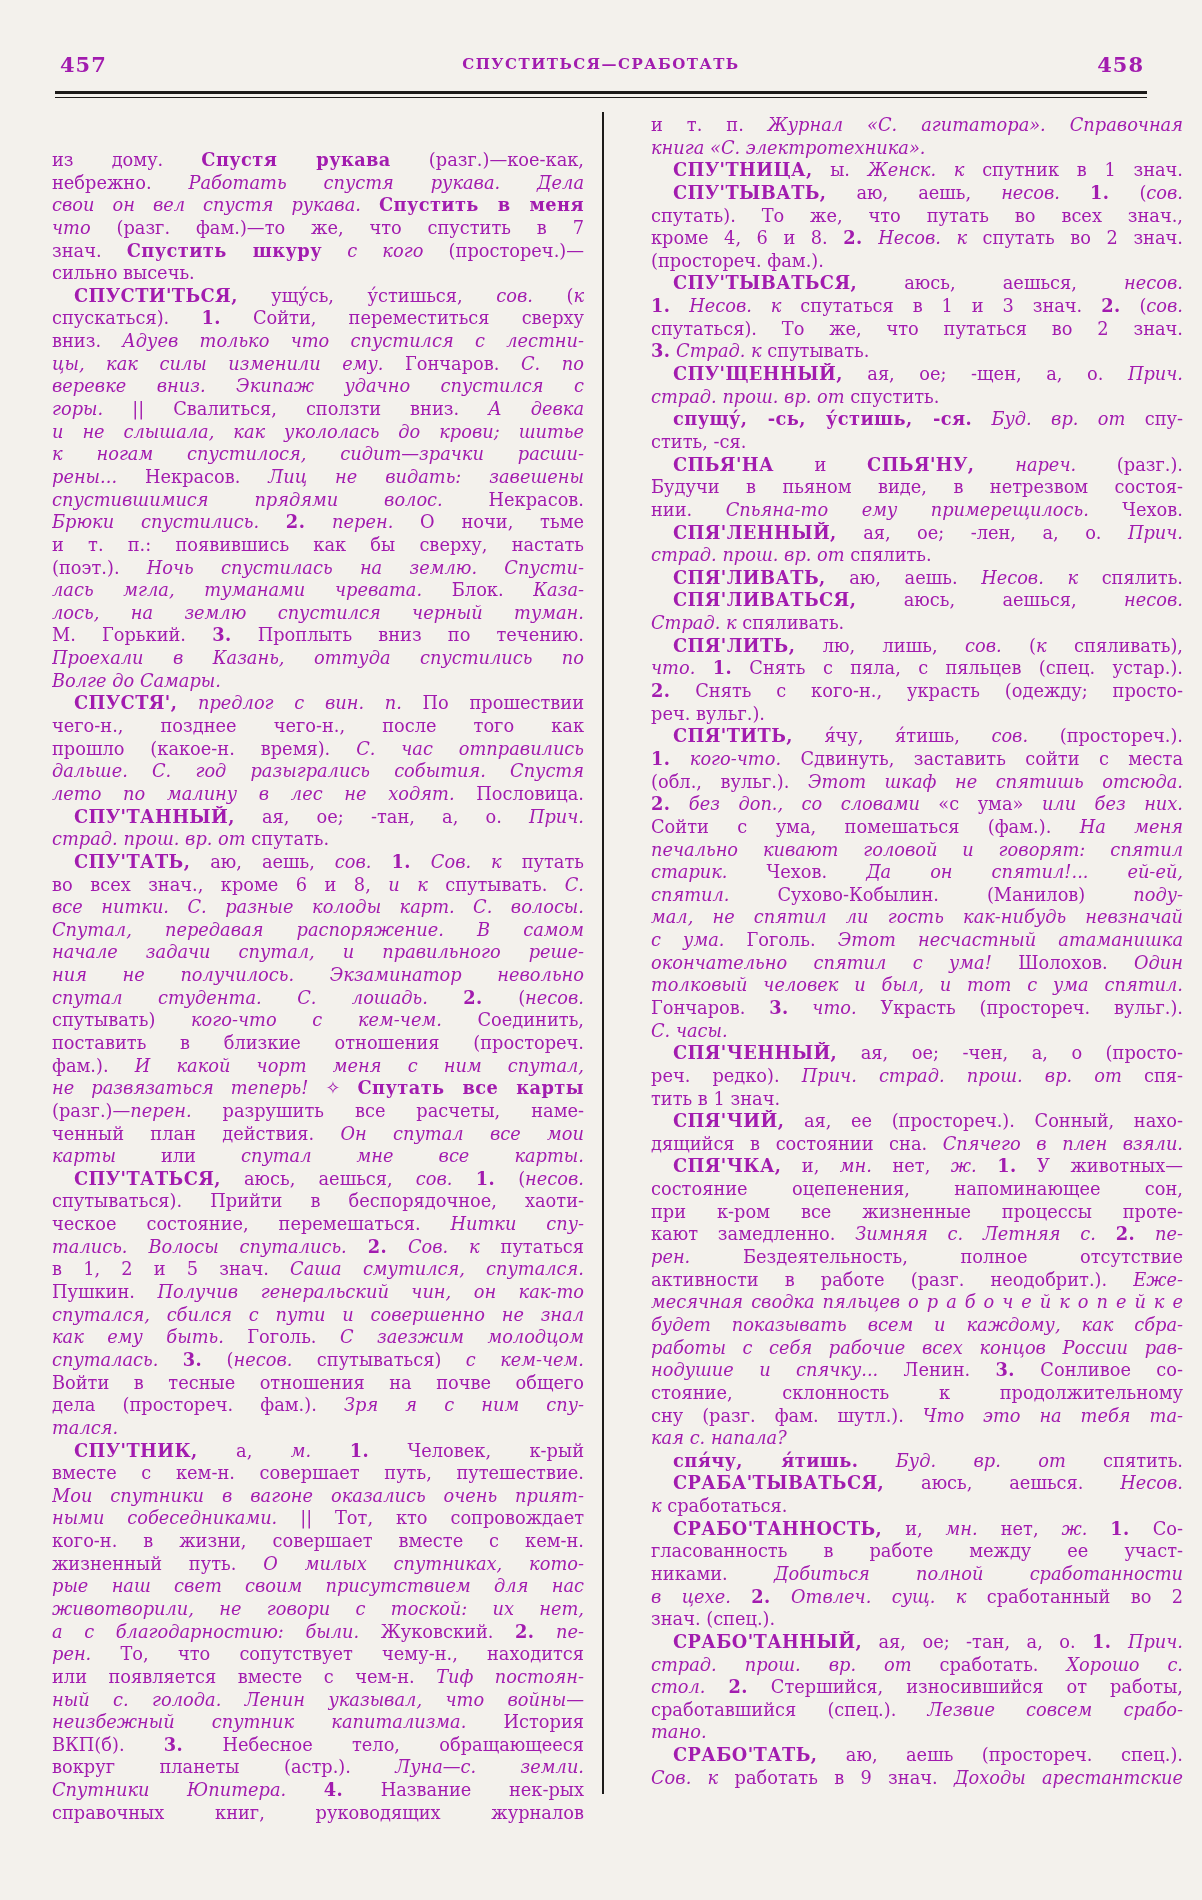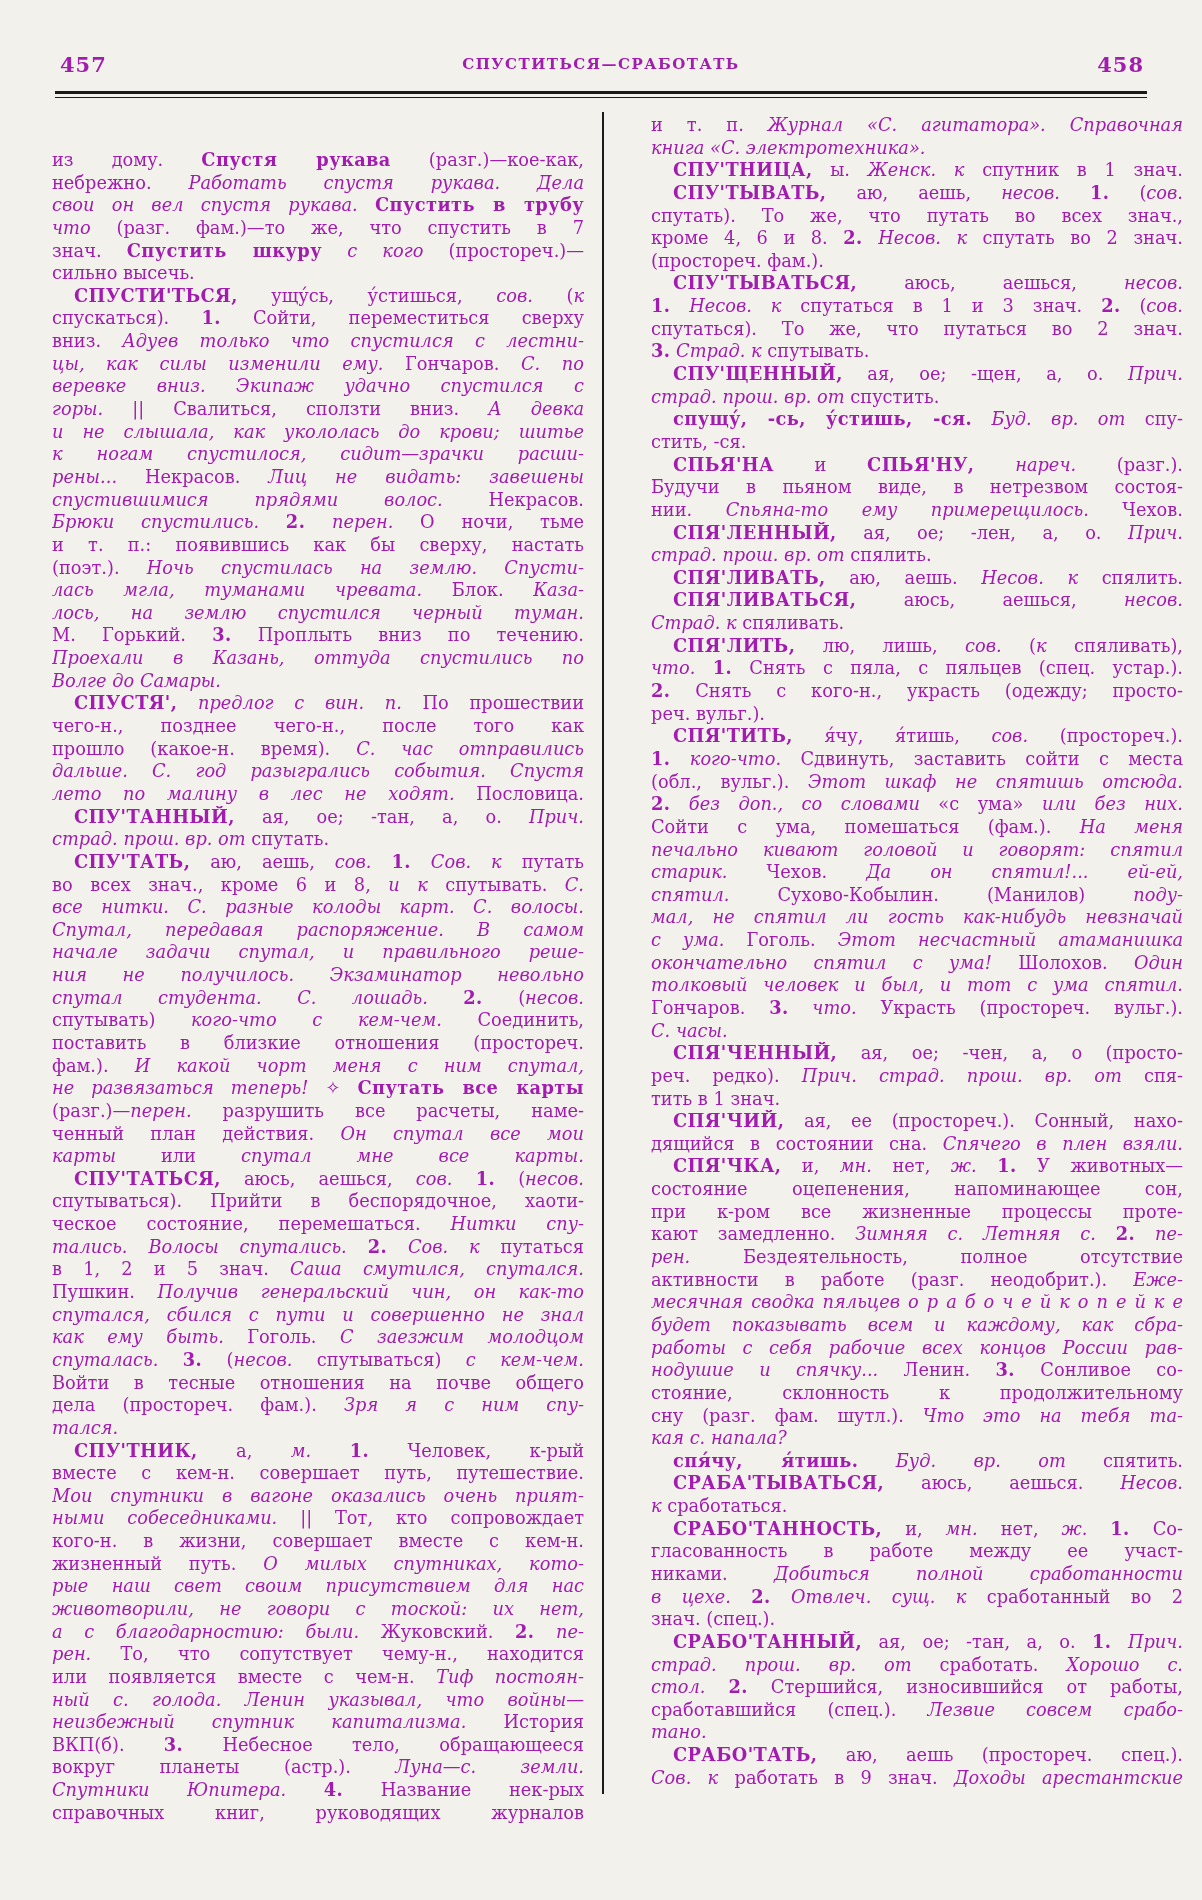--- a/index.html
+++ b/index.html
@@ -49,21 +49,21 @@
   <div class="hdr-num left">457</div>
   <div class="hdr-title">СПУСТИТЬСЯ—СРАБОТАТЬ</div>
   <div class="hdr-num right">458</div>
 
   <div class="rule thick"></div>
   <div class="rule thin"></div>
 
   <div class="col left">
       <div class="ln">из дому. <b>Спустя рукава</b> (разг.)—кое-как,</div>
       <div class="ln">небрежно. <i>Работать спустя рукава. Дела</i></div>
-      <div class="ln"><i>свои он вел спустя рукава.</i> <b>Спустить в трубу</b></div>
+      <div class="ln"><i>свои он вел спустя рукава.</i> <b>Спустить в меня</b></div>
       <div class="ln"><i>что</i> (разг. фам.)—то же, что спустить в 7</div>
       <div class="ln">знач. <b>Спустить шкуру</b> <i>с кого</i> (простореч.)—</div>
       <div class="ln end">сильно высечь.</div>
       <div class="ln ind"><b>СПУСТИ'ТЬСЯ,</b> ущу́сь, у́стишься, <i>сов.</i> (<i>к</i></div>
       <div class="ln">спускаться). <b>1.</b> Сойти, переместиться сверху</div>
       <div class="ln">вниз. <i>Адуев только что спустился с лестни-</i></div>
       <div class="ln"><i>цы, как силы изменили ему.</i> Гончаров. <i>С. по</i></div>
       <div class="ln"><i>веревке вниз. Экипаж удачно спустился с</i></div>
       <div class="ln"><i>горы.</i> || Свалиться, сползти вниз. <i>А девка</i></div>
       <div class="ln"><i>и не слышала, как укололась до крови; шитье</i></div>

